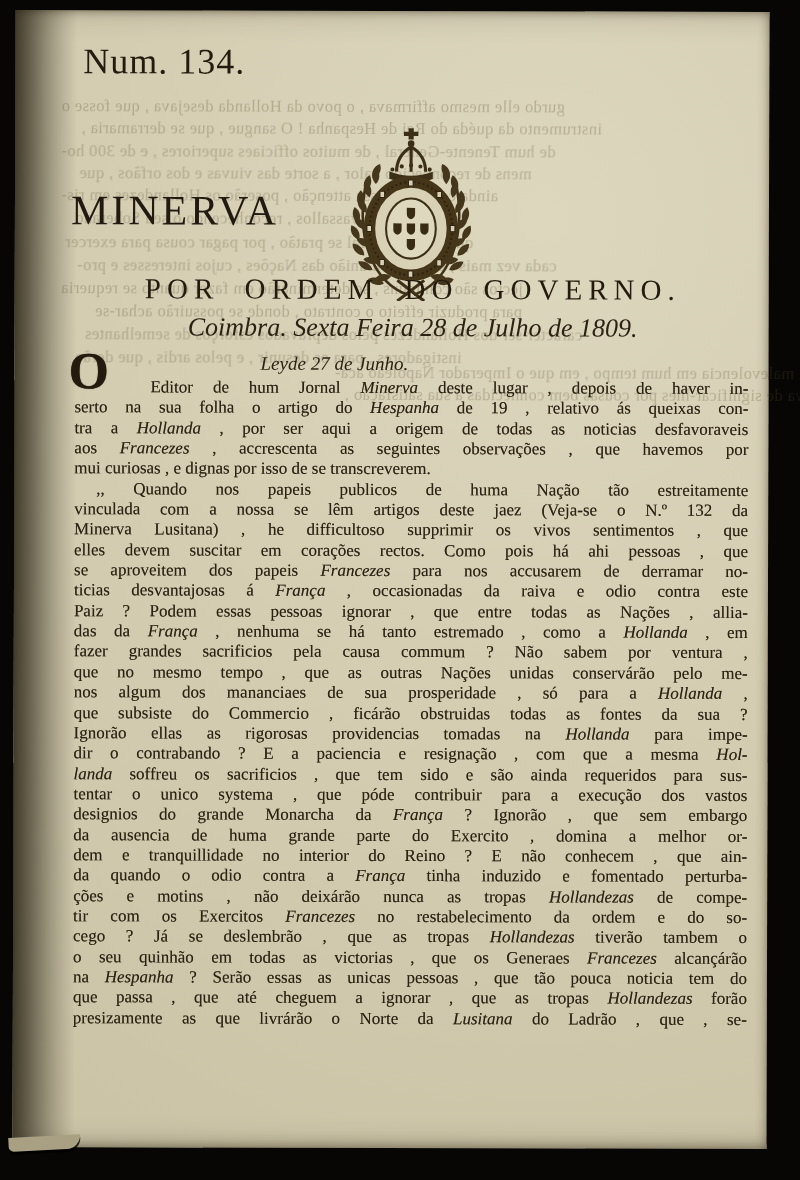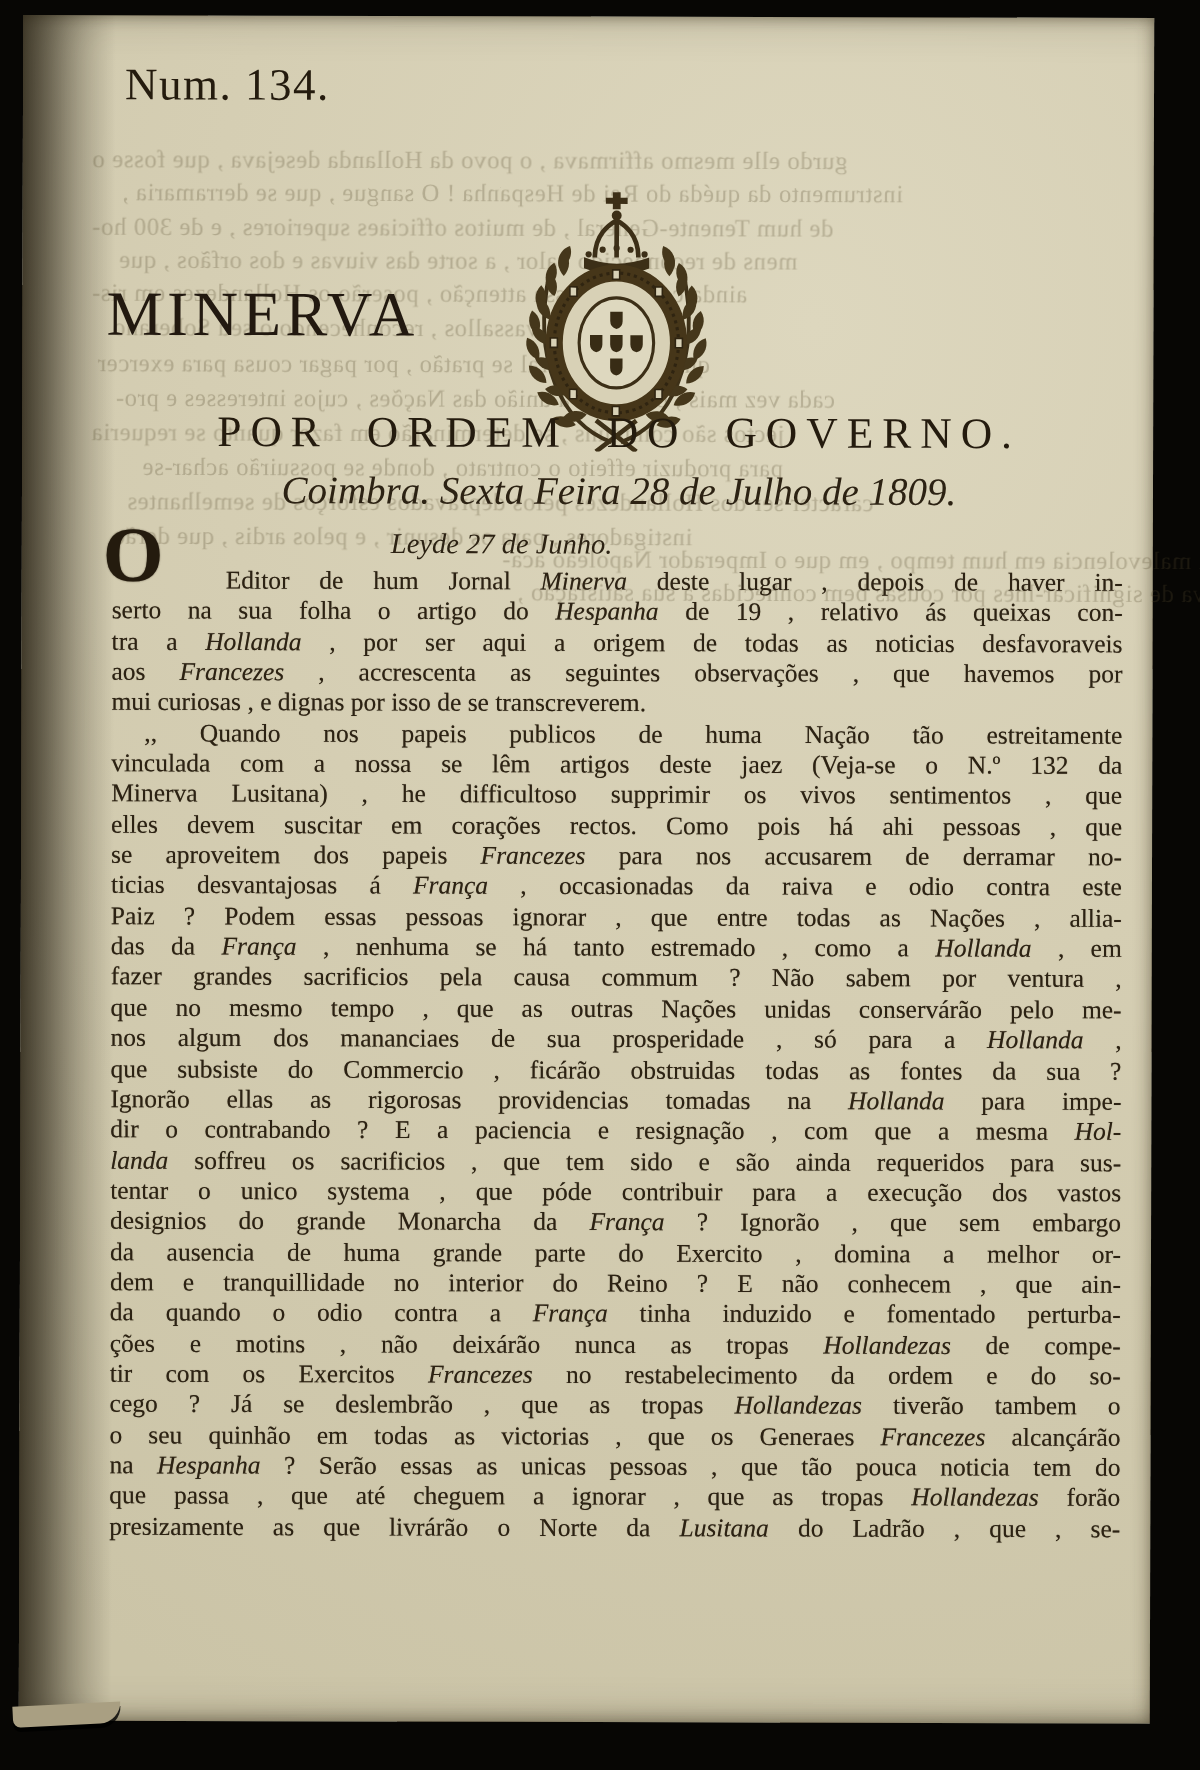--- a/index.html
+++ b/index.html
@@ -9,21 +9,21 @@
         background:radial-gradient(120% 90% at 70% 18%, #ddd7be 0%, #d5ceb3 45%, #cbc4a7 100%);
         box-shadow: inset 30px 0 40px -18px rgba(35,28,14,.78),
                     inset -5px 0 12px -5px rgba(60,50,30,.45),
                     inset 0 -7px 16px -9px rgba(60,50,30,.55),
                     inset 0 5px 9px -5px rgba(60,50,30,.35);
         transform:rotate(.15deg);}
   .gutter{position:absolute;left:0;top:0;bottom:0;width:62px;
         background:linear-gradient(to right, rgba(28,22,10,.5), rgba(28,22,10,0));}
   .curl{position:absolute;left:-4px;bottom:-3px;width:72px;height:14px;background:#a99f82;
         border-radius:0 0 14px 5px;transform:rotate(-3deg);box-shadow:0 3px 0 rgba(0,0,0,.8);}
-  .numline{position:absolute;left:68px;top:30px;font-size:30px;letter-spacing:1px;color:#241b0e;}
+  .numline{position:absolute;left:68px;top:30px;font-size:36px;letter-spacing:1px;color:#241b0e;}
   .mast-left{position:absolute;left:56px;top:176px;font-size:42px;letter-spacing:3px;color:#221910;}
   .mast-right{position:absolute;left:474px;top:176px;font-size:42px;letter-spacing:2px;color:#221910;}
   .emblem{position:absolute;left:318px;top:114px;}
   .orderline{position:absolute;left:60px;top:262px;width:676px;text-align:center;
         font-size:29px;letter-spacing:6px;word-spacing:12px;color:#241b0e;}
   .cityline{position:absolute;left:60px;top:302px;width:676px;text-align:center;
         font-size:26px;font-style:italic;color:#2c2213;}
   .dateline{position:absolute;left:246px;top:342px;font-size:19px;font-style:italic;color:#2c2213;}
   .dropcap{position:absolute;left:54px;top:334px;font-size:52px;line-height:54px;
         font-weight:bold;color:#241b0e;text-shadow:0 0 1px rgba(36,27,14,.8);}

